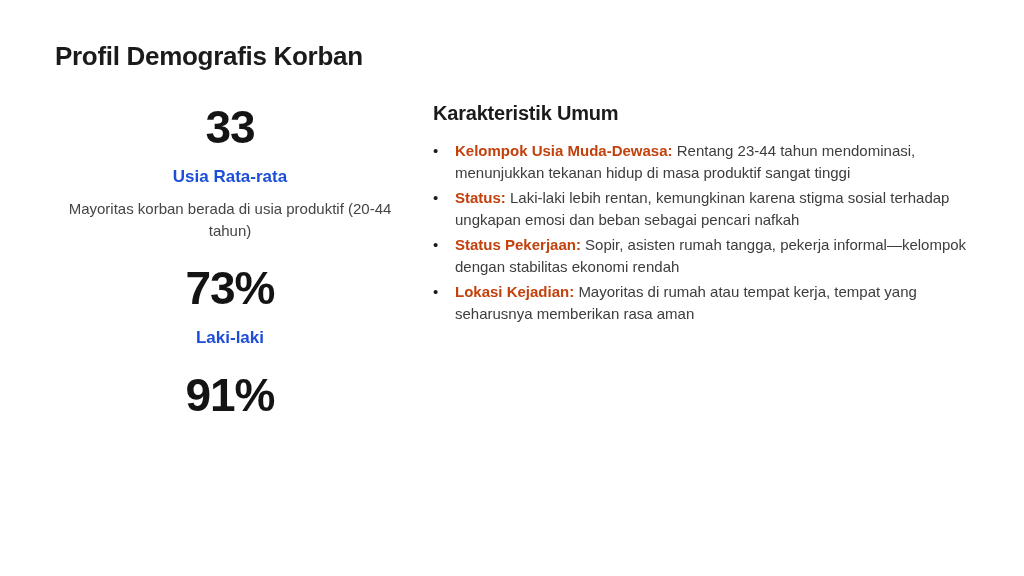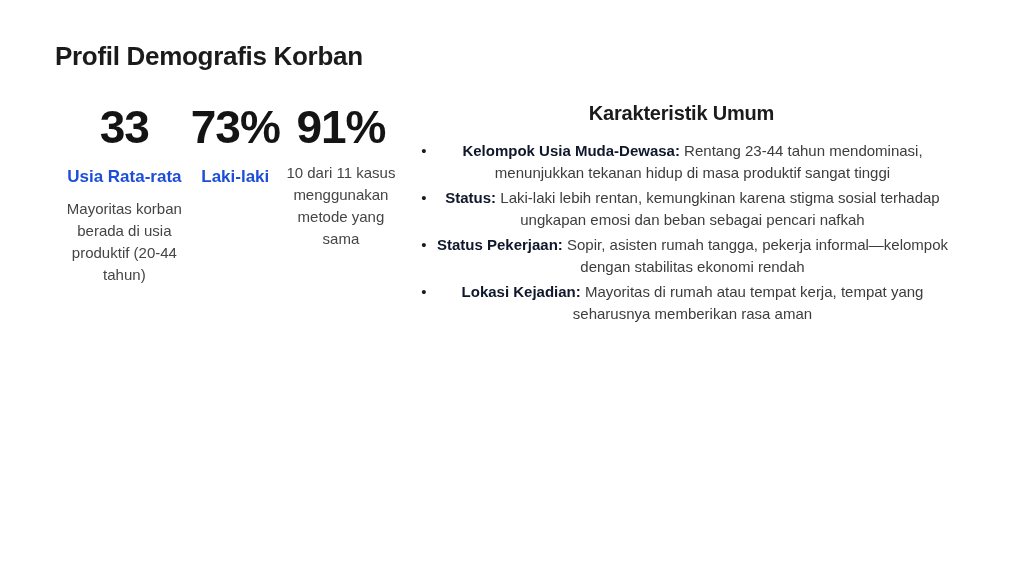--- a/index.html
+++ b/index.html
@@ -27,21 +27,21 @@
     color: #1b1b1b;
     letter-spacing: -0.3px;
   }
   
   .stats-column {
     position: absolute;
     left: 58px;
     top: 102px;
     width: 344px;
     display: flex;
-    flex-direction: row;
+    flex-direction: column;
     row-gap: 21px;
     text-align: center;
   }
   .stat-value {
     font-size: 46px;
     line-height: 50px;
     font-weight: 700;
     color: #141414;
     letter-spacing: -1px;
   }
@@ -54,24 +54,23 @@
   }
   .stat-desc {
     margin-top: 10px;
     font-size: 15px;
     line-height: 22px;
     color: #454545;
   }
   
   .right-column {
     position: absolute;
-    left: 413px;
+    left: 433px;
     top: 100px;
     width: 537px;
-    text-align: center;
   }
   .right-heading {
     font-size: 20px;
     line-height: 26px;
     font-weight: 700;
     color: #1b1b1b;
     letter-spacing: -0.2px;
     margin-bottom: 14px;
   }
   .bullet-list {
@@ -90,21 +89,21 @@
   .bullet-marker {
     flex: 0 0 22px;
     width: 22px;
     color: #1b1b1b;
     font-size: 15px;
     line-height: 22px;
   }
   .bullet-body { flex: 1; }
   .bullet-term {
     font-weight: 700;
-    color: #0f172a;
+    color: #c2410c;
   }
 </style>
 </head>
 <body>
 
 <div class="slide">
 
   <h1 class="slide-title">Profil Demografis Korban</h1>
 
   <div class="stats-column">
@@ -115,21 +114,20 @@
       <div class="stat-desc">Mayoritas korban berada di usia produktif (20-44 tahun)</div>
     </div>
 
     <div class="stat">
       <div class="stat-value">73%</div>
       <div class="stat-label">Laki-laki</div>
     </div>
 
     <div class="stat">
       <div class="stat-value">91%</div>
-      <div class="stat-desc">10 dari 11 kasus menggunakan metode yang sama</div>
     </div>
 
   </div>
 
   <div class="right-column">
     <h2 class="right-heading">Karakteristik Umum</h2>
 
     <ul class="bullet-list">
 
       <li class="bullet-item">

